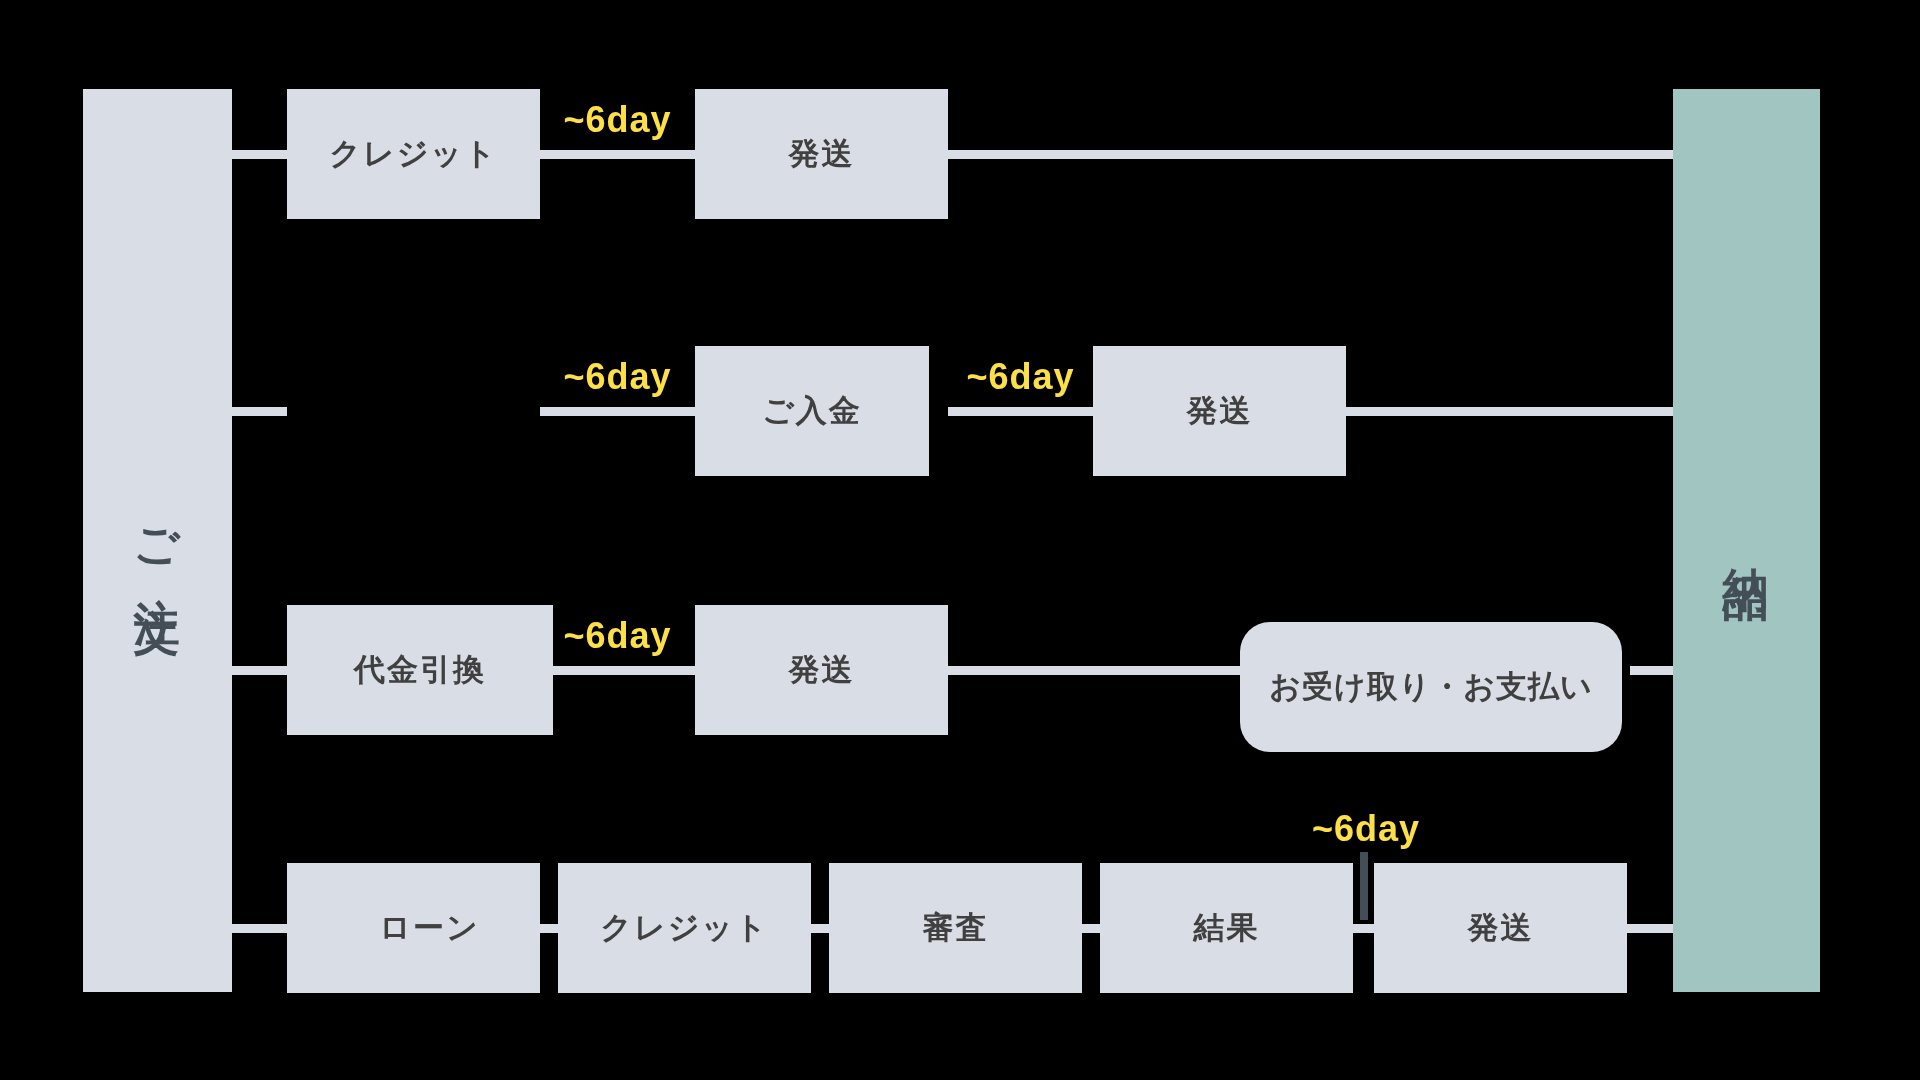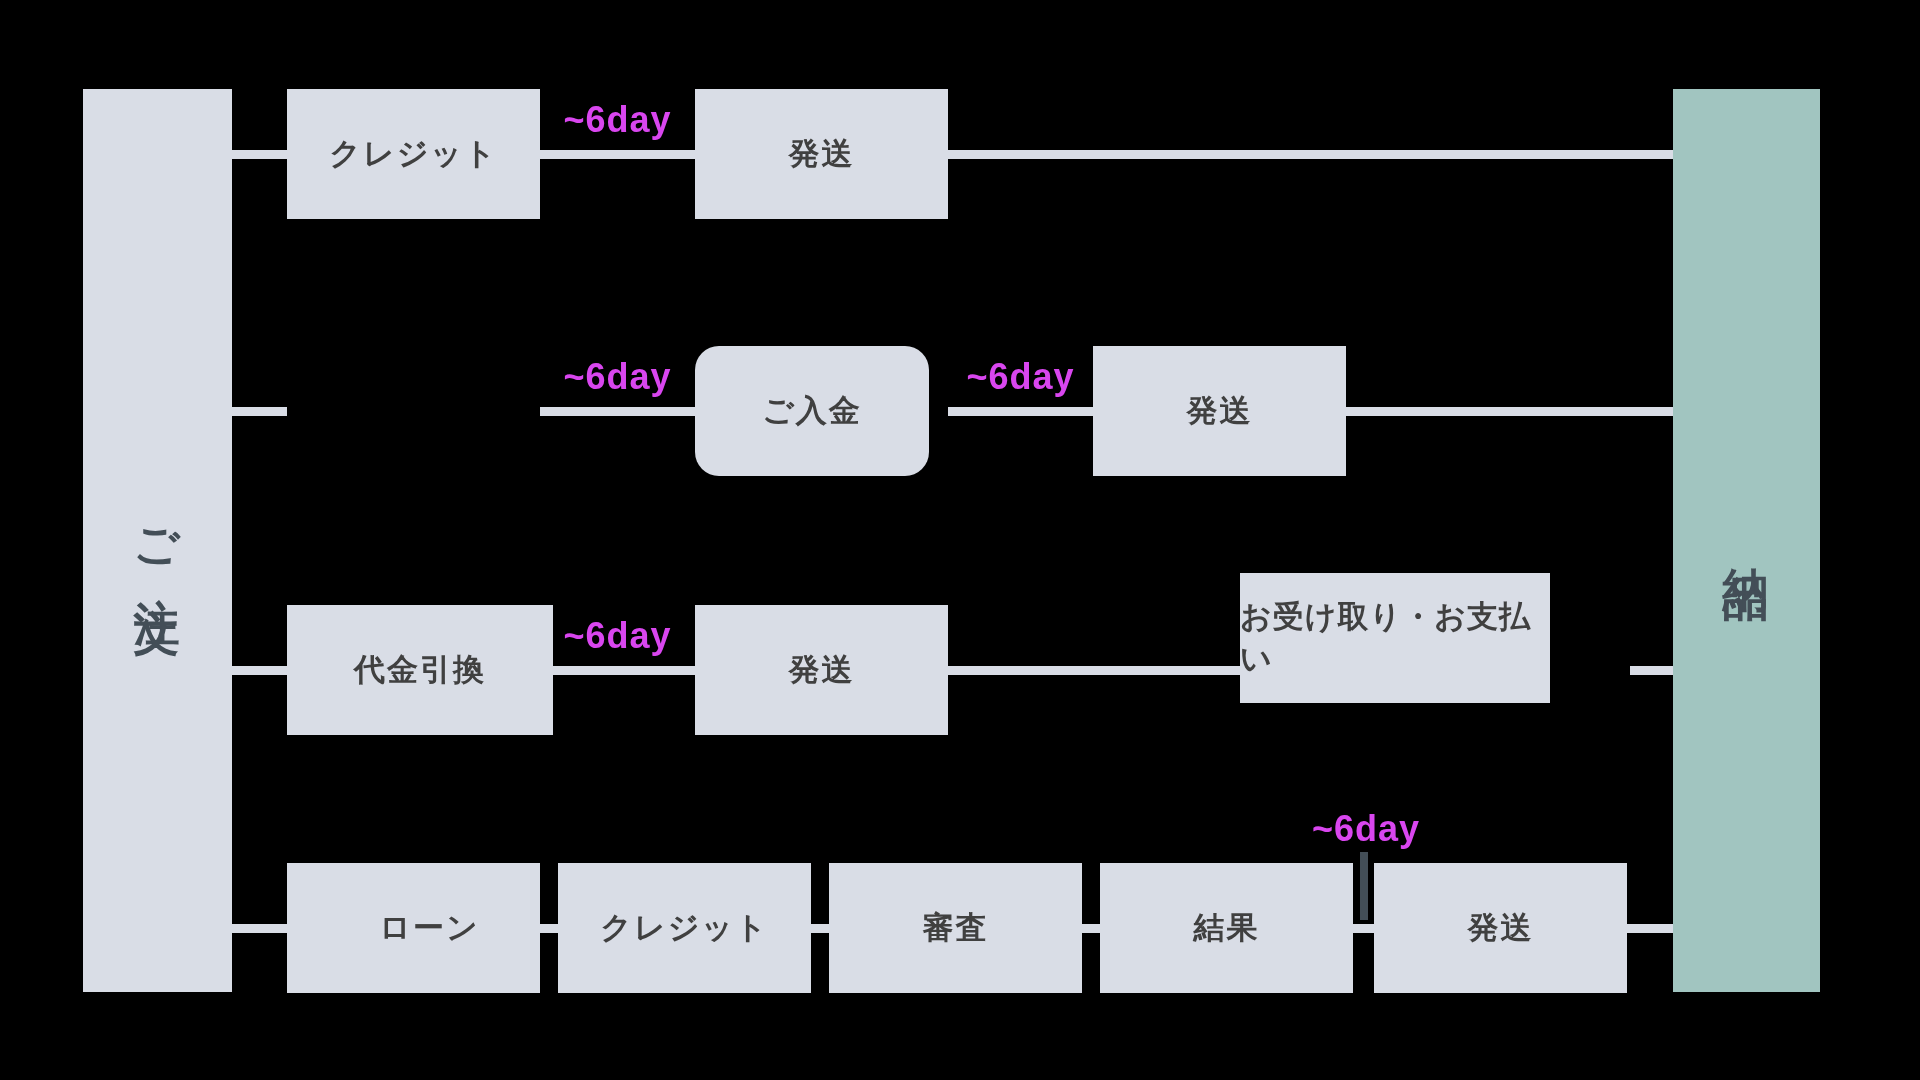--- a/index.html
+++ b/index.html
@@ -47,21 +47,21 @@
     height: 9px;
     background: #d9dde6;
   }
   .duration {
     position: absolute;
     height: 42px;
     line-height: 42px;
     text-align: center;
     font-size: 36px;
     font-weight: 700;
-    color: #d946ef;
+    color: #fde047;
     letter-spacing: 1px;
     white-space: nowrap;
   }
   .tick {
     position: absolute;
     width: 8px;
     background: #434e57;
   }
 </style>
 </head>
@@ -83,41 +83,41 @@
   <div class="connector" style="left:540px; top:150px; width:155px;"></div>
   <div class="duration" style="left:540px; top:99px; width:155px;">~6day</div>
   <div class="node" style="left:695px; top:89px; width:253px;">
     <span>発送</span>
   </div>
   <div class="connector" style="left:948px; top:150px; width:725px;"></div>
 
   <div class="connector" style="left:232px; top:407px; width:55px;"></div>
   <div class="connector" style="left:540px; top:407px; width:155px;"></div>
   <div class="duration" style="left:540px; top:356px; width:155px;">~6day</div>
-  <div class="node" style="left:695px; top:346px; width:234px;border-radius:24px;">
+  <div class="node" style="left:695px; top:346px; width:234px;">
     <span>ご入金</span>
   </div>
   <div class="connector" style="left:948px; top:407px; width:145px;"></div>
   <div class="duration" style="left:948px; top:356px; width:145px;">~6day</div>
   <div class="node" style="left:1093px; top:346px; width:253px;">
     <span>発送</span>
   </div>
   <div class="connector" style="left:1346px; top:407px; width:327px;"></div>
 
   <div class="connector" style="left:232px; top:666px; width:55px;"></div>
   <div class="node" style="left:287px; top:605px; width:266px;">
     <span>代金引換</span>
   </div>
   <div class="connector" style="left:540px; top:666px; width:155px;"></div>
   <div class="duration" style="left:540px; top:615px; width:155px;">~6day</div>
   <div class="node" style="left:695px; top:605px; width:253px;">
     <span>発送</span>
   </div>
   <div class="connector" style="left:948px; top:666px; width:292px;"></div>
-  <div class="node" style="left:1240px; top:573px; width:310px; letter-spacing:1px;">
+  <div class="node" style="left:1240px; top:622px; width:382px; letter-spacing:1px;border-radius:30px;">
     <span>お受け取り・お支払い</span>
   </div>
   <div class="connector" style="left:1630px; top:666px; width:43px;"></div>
 
   <div class="connector" style="left:232px; top:924px; width:55px;"></div>
   <div class="node" style="left:287px; top:863px; width:253px;padding-left:32px;">
     <span>ローン</span>
   </div>
   <div class="connector" style="left:540px; top:924px; width:18px;"></div>
   <div class="node" style="left:558px; top:863px; width:253px;">

